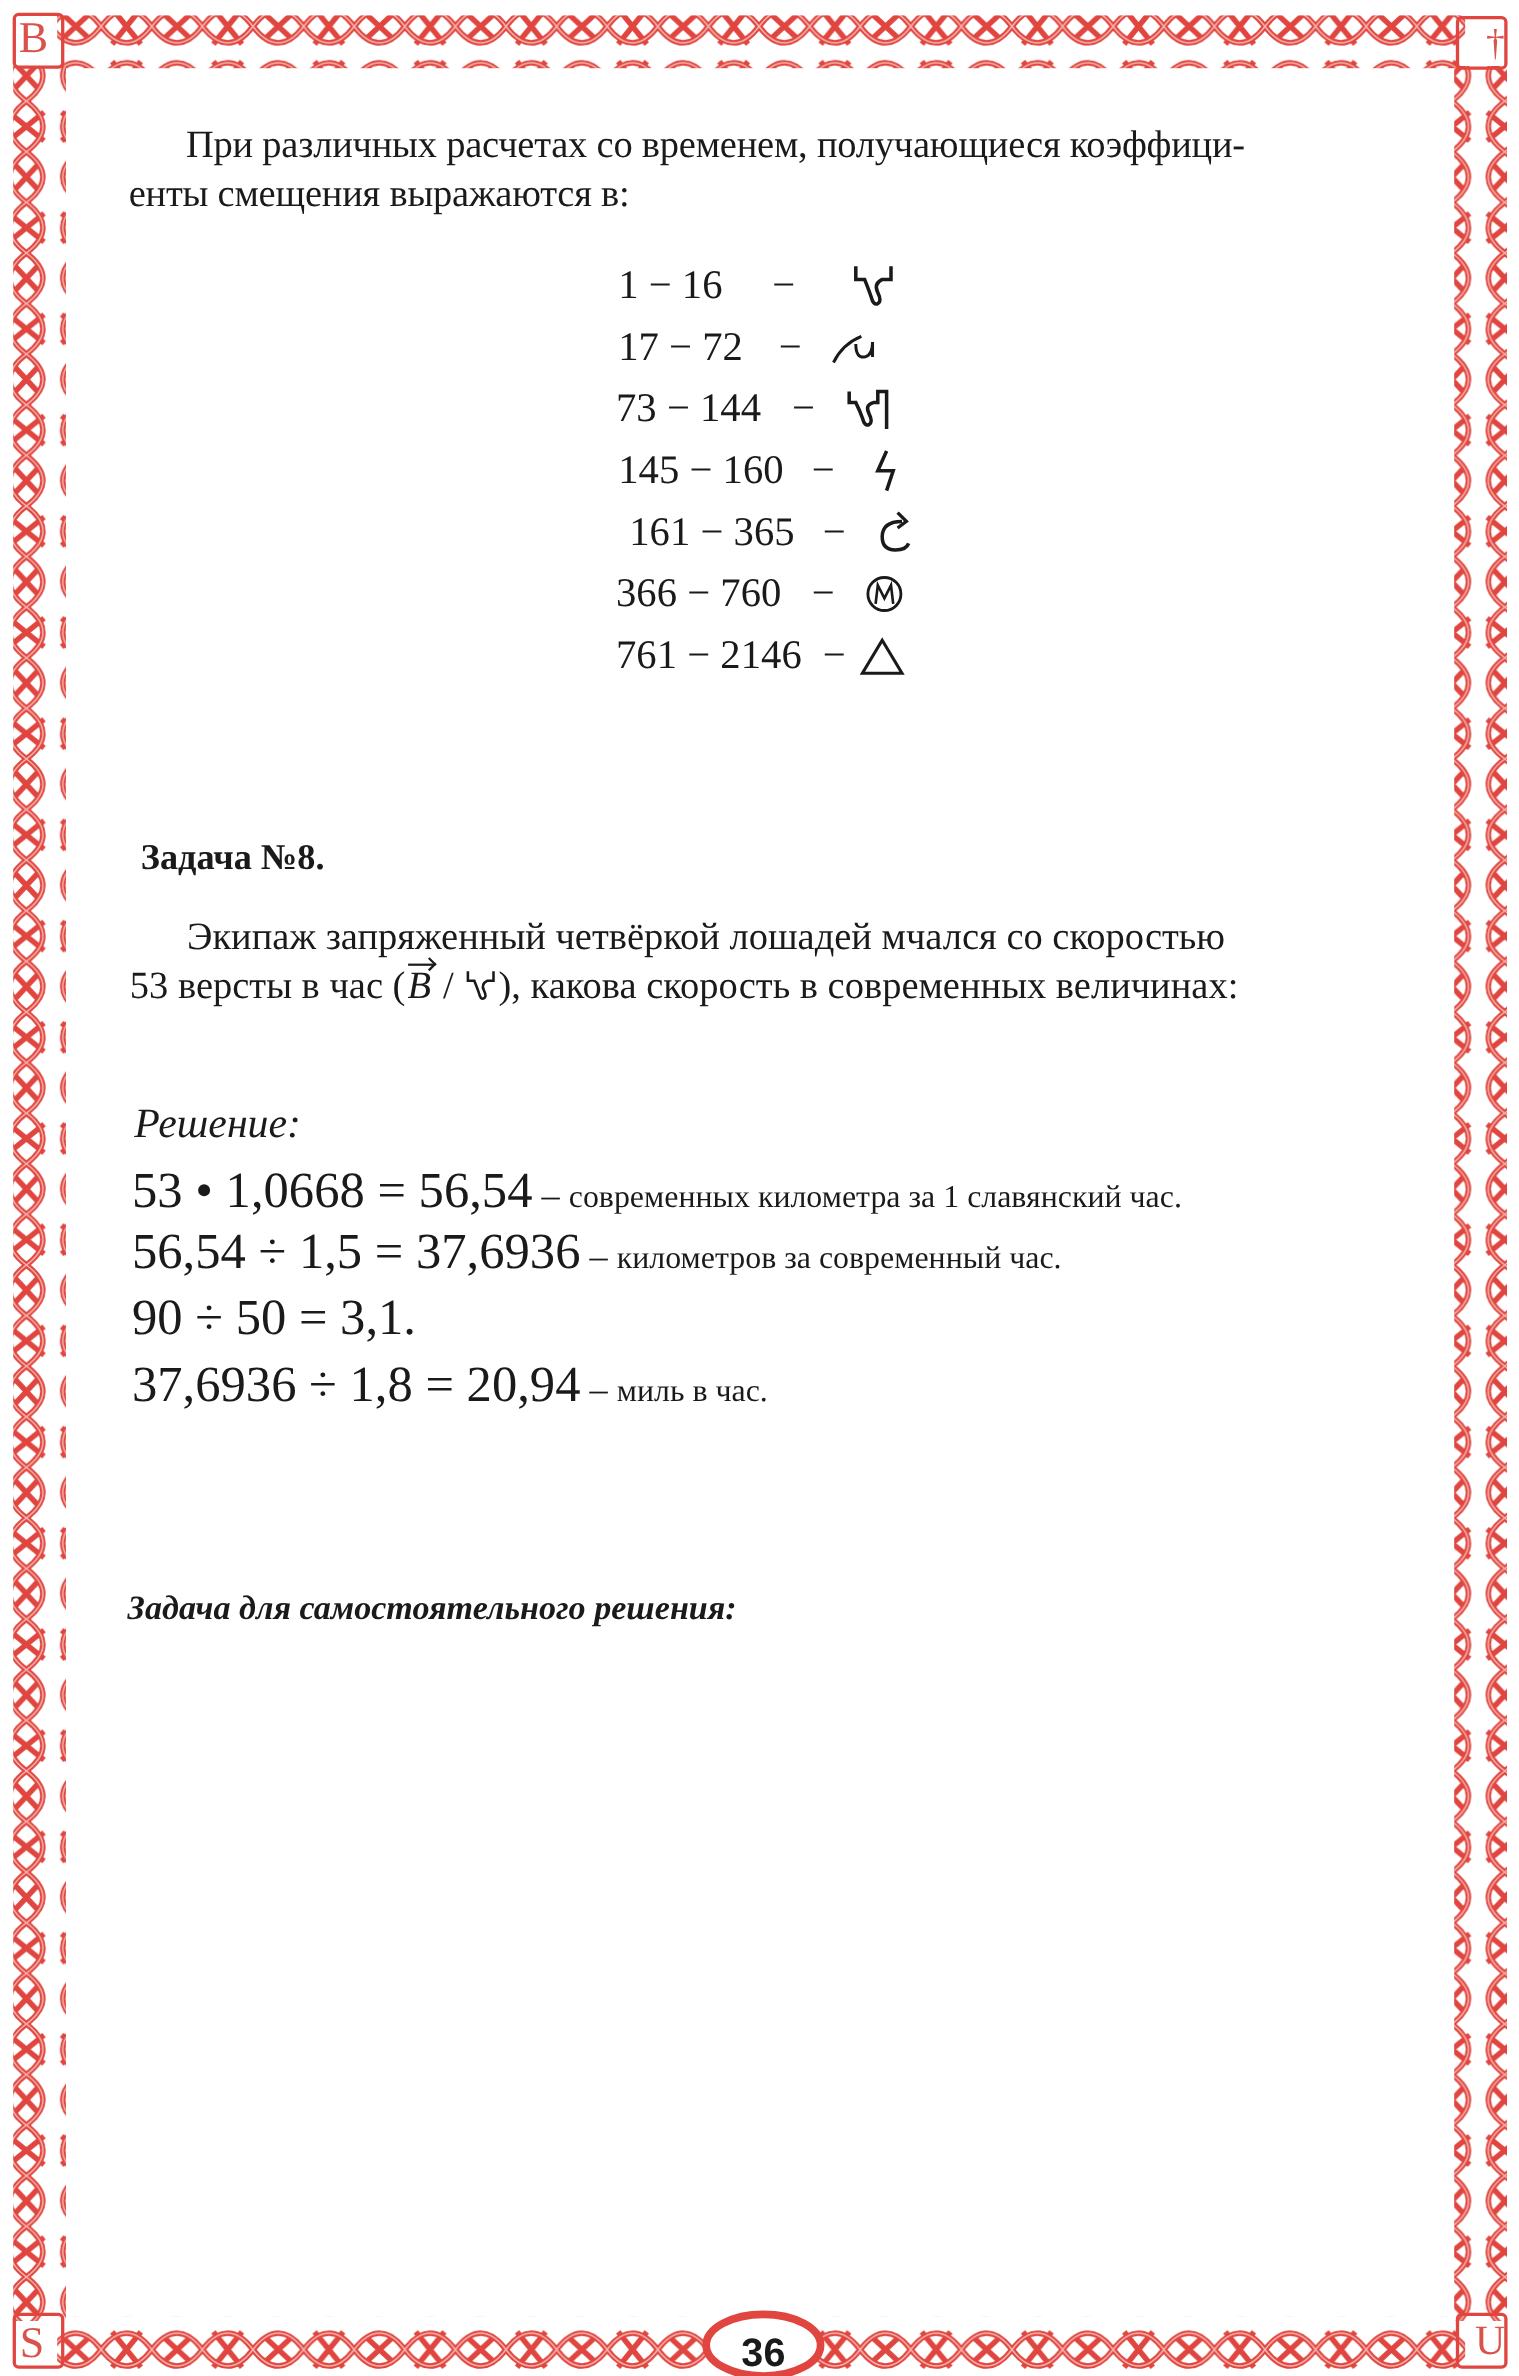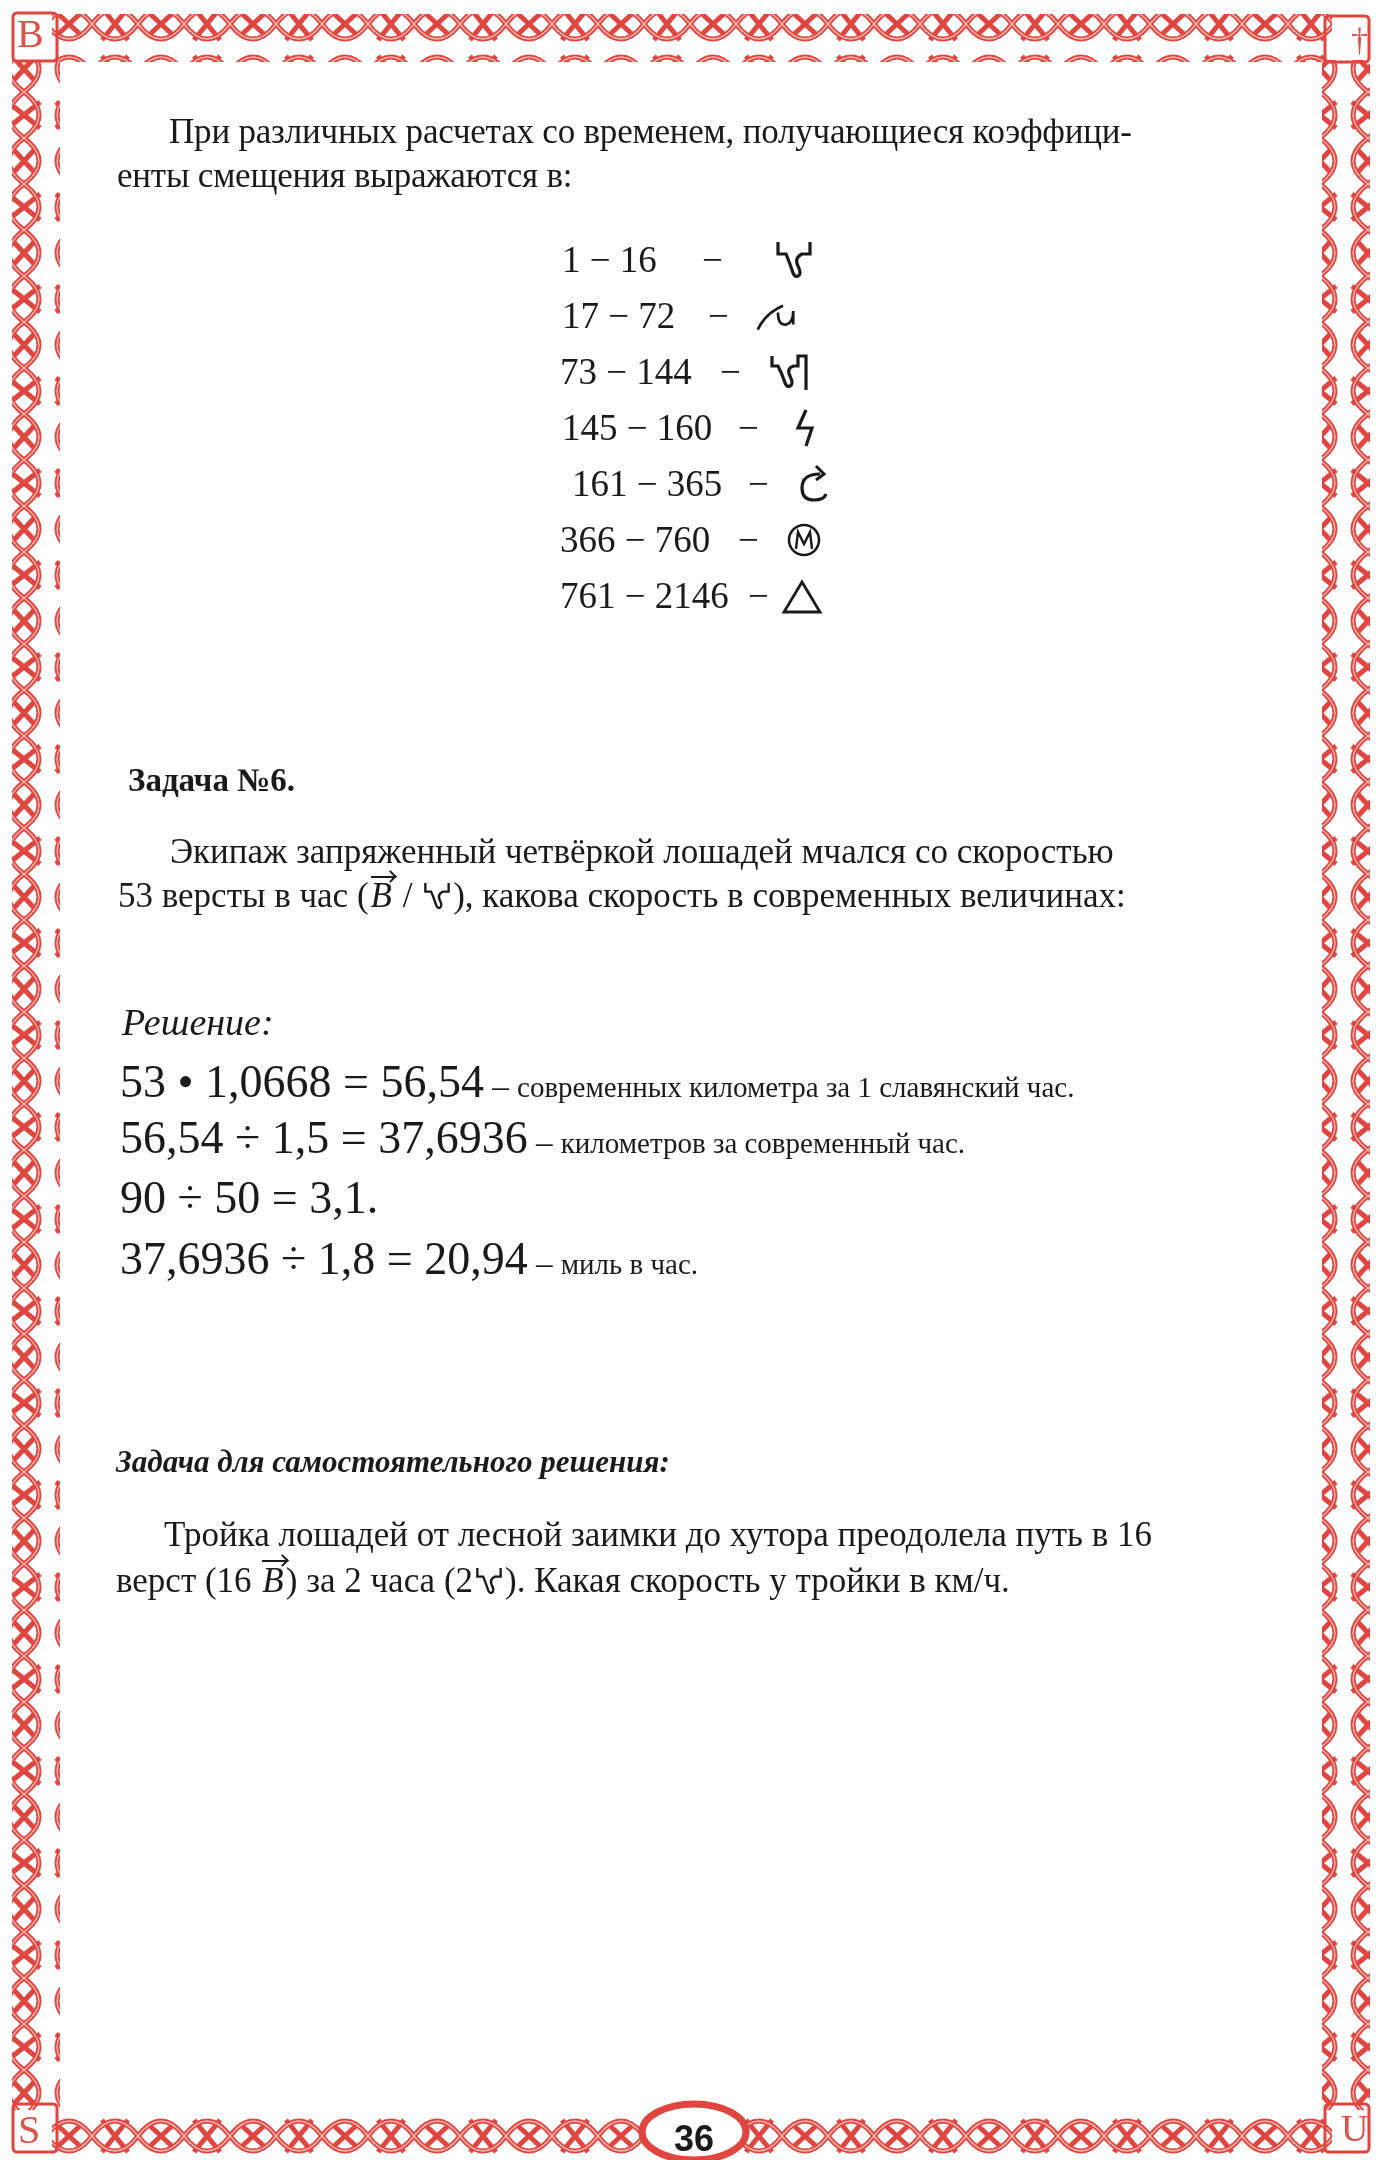--- a/index.html
+++ b/index.html
@@ -151,21 +151,21 @@
     </div>
     <div class="row" style="top:336px; left:-2px;">
       <span class="range">761 − 2146</span>
       <span class="dash" style="left:188px">−</span>
       <svg class="sym" style="left:220px" viewBox="0 0 44 44">
         <path d="M22 8 L 40 38 H 4 Z" fill="none" stroke="#1a1a1a" stroke-width="2.8"></path>
       </svg>
     </div>
   </div>
 
-  <div class="heading2">Задача №6.</div>
+  <div class="heading2">Задача №8.</div>
   <div class="p2">
     <div class="indent">Экипаж запряженный четвёркой лошадей мчался со скоростью</div>
     <div><span>53 версты в час (</span><span class="vecB">B</span><span> / </span><svg class="inline-sym" viewBox="0 0 44 44">
           <path d="M6 4 V 16 H 14 Q 18 26 20 32 Q 22 40 26 38 Q 30 36 26 28 Q 22 20 30 16 H 38 V 4" fill="none" stroke="#1a1a1a" stroke-width="3.2"></path>
         </svg><span>), какова скорость в современных величинах:</span></div>
   </div>
 
   <div class="solution-label">Решение:</div>
   <div class="calc c1">
     <span class="expr">53 • 1,0668 = 56,54</span><span> – </span><span class="desc">современных километра за 1 славянский час.</span>
@@ -174,21 +174,15 @@
     <span class="expr">56,54 ÷ 1,5 = 37,6936</span><span> – </span><span class="desc">километров за современный час.</span>
   </div>
   <div class="calc c3">
     <span class="expr">90 ÷ 50 = 3,1.</span><span></span><span class="desc"></span>
   </div>
   <div class="calc c4">
     <span class="expr">37,6936 ÷ 1,8 = 20,94</span><span> – </span><span class="desc">миль в час.</span>
   </div>
 
   <div class="heading3">Задача для самостоятельного решения:</div>
-  <div class="p3">
-    <div class="indent">Тройка лошадей от лесной заимки до хутора преодолела путь в 16</div>
-    <div><span>верст (16 </span><span class="vecB">B</span><span>) за 2 часа (2</span><svg class="inline-sym" viewBox="0 0 44 44">
-          <path d="M6 4 V 16 H 14 Q 18 26 20 32 Q 22 40 26 38 Q 30 36 26 28 Q 22 20 30 16 H 38 V 4" fill="none" stroke="#1a1a1a" stroke-width="3.2"></path>
-        </svg><span>). Какая скорость у тройки в км/ч.</span></div>
-  </div>
 
   <div class="page-number">36</div>
 </div>
 
 </body></html>

